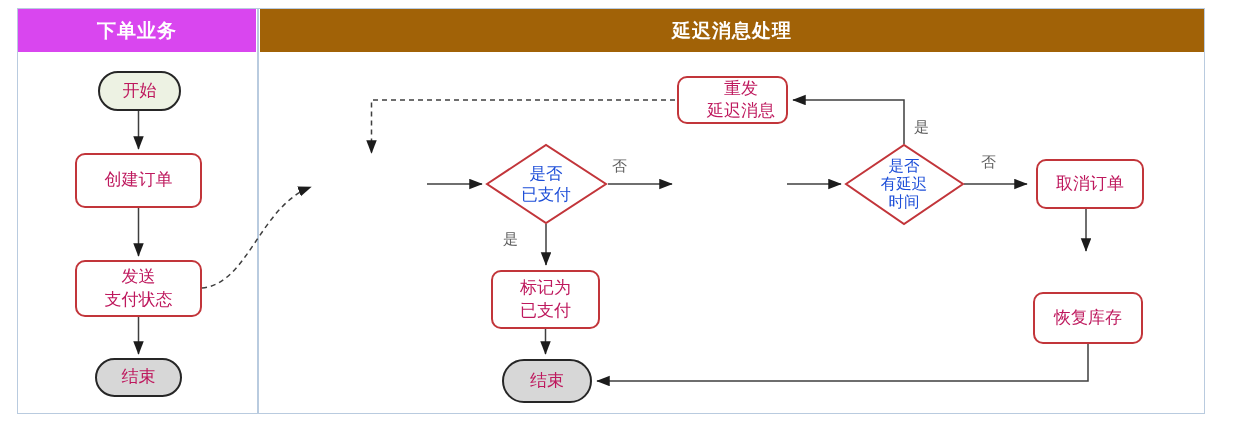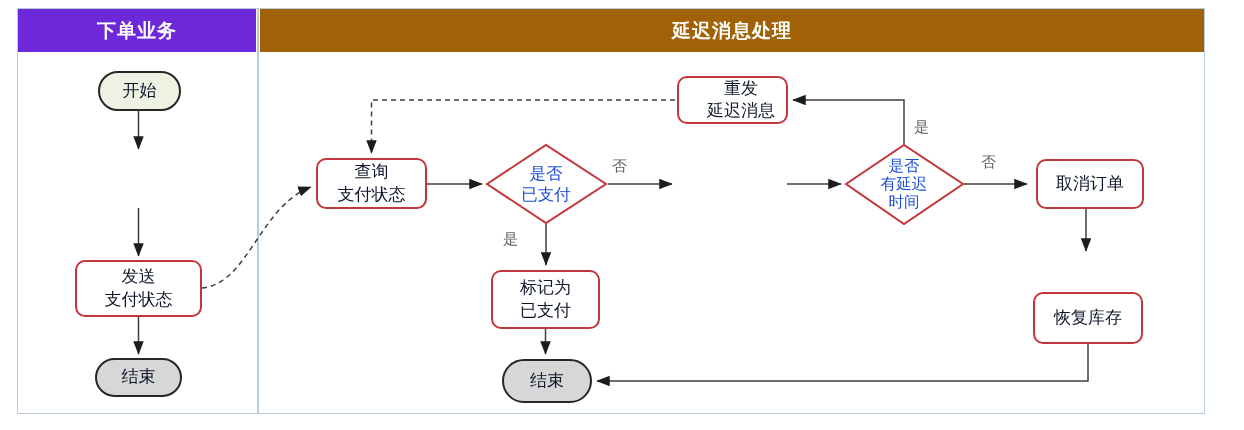--- a/index.html
+++ b/index.html
@@ -34,21 +34,21 @@
   .lane-header.h2 { left: 260px; width: 944px; }
   svg.connectors { position: absolute; left: 0; top: 0; z-index: 2; }
   .node {
     position: absolute;
     box-sizing: border-box;
     background: #ffffff;
     border: 2px solid #c2353a;
     border-radius: 10px;
     display: flex; align-items: center; justify-content: center;
     text-align: center;
-    font-size: 17px; line-height: 1.3; color: #0f172a;
+    font-size: 17px; line-height: 1.3; color: #be185d;
     white-space: pre-line;
     z-index: 3;
   }
   .node.terminal {
     border: 2px solid #262626;
     border-radius: 22px;
   }
   .diamond-label {
     position: absolute;
     display: flex; align-items: center; justify-content: center;
@@ -64,21 +64,21 @@
   }
 </style>
 </head>
 <body>
 
 <div class="stage">
 
   <div class="frame"></div>
   <div class="lane-divider"></div>
 
-  <div class="lane-header h1" style="background:#6d28d9">
+  <div class="lane-header h1" style="background:#d946ef">
     <span>下单业务</span>
   </div>
   <div class="lane-header h2" style="background:#a16207">
     <span>延迟消息处理</span>
   </div>
 
   <svg class="connectors" width="1244" height="430" viewBox="0 0 1244 430">
     <defs>
       <marker id="arr" markerWidth="11" markerHeight="9" refX="8.5" refY="3.5" orient="auto">
         <path d="M0,0 L9,3.5 L0,7 Z" fill="#1c1c1c"></path>
@@ -111,26 +111,25 @@
       <path d="M546,224 L546,265" marker-end="url(#arr)"></path>
 
       <path d="M545.5,319 L545.5,354" marker-end="url(#arr)"></path>
     </g>
 
     <polygon points="487,184 546,145 606,184 546,223" fill="#ffffff" stroke="#c2353a" stroke-width="2"></polygon>
     <polygon points="846,184 904,145 963,184 904,224" fill="#ffffff" stroke="#c2353a" stroke-width="2"></polygon>
   </svg>
 
   <div class="node terminal" style="left:98px; top:71px; width:83px; height:40px; background:#edf2e3;">开始</div>
+  <div class="node" style="left:75px; top:153px; width:127px; height:55px;">创建订单</div>
   <div class="node" style="left:75px; top:260px; width:127px; height:57px;">发送
 支付状态</div>
   <div class="node terminal" style="left:95px; top:358px; width:87px; height:39px; background:#d7d7d7;">结束</div>
 
-  <div class="node" style="left:316px; top:158px; width:111px; height:51px;">查询
-支付状态</div>
   <div class="node" style="left:677px; top:76px; width:111px; height:48px;padding-left:17px;">重发
 延迟消息</div>
   <div class="node" style="left:1036px; top:159px; width:108px; height:50px;text-align:right;">取消订单</div>
   <div class="node" style="left:1033px; top:256px; width:110px; height:52px;margin-top:36px;">恢复库存</div>
   <div class="node" style="left:491px; top:270px; width:109px; height:59px;">标记为
 已支付</div>
   <div class="node terminal" style="left:502px; top:359px; width:90px; height:44px; background:#d7d7d7;">结束</div>
 
   <div class="diamond-label" style="left:496px; top:152px; width:100px; height:64px; font-size:16.5px; line-height:1.25;">是否
 已支付</div>

